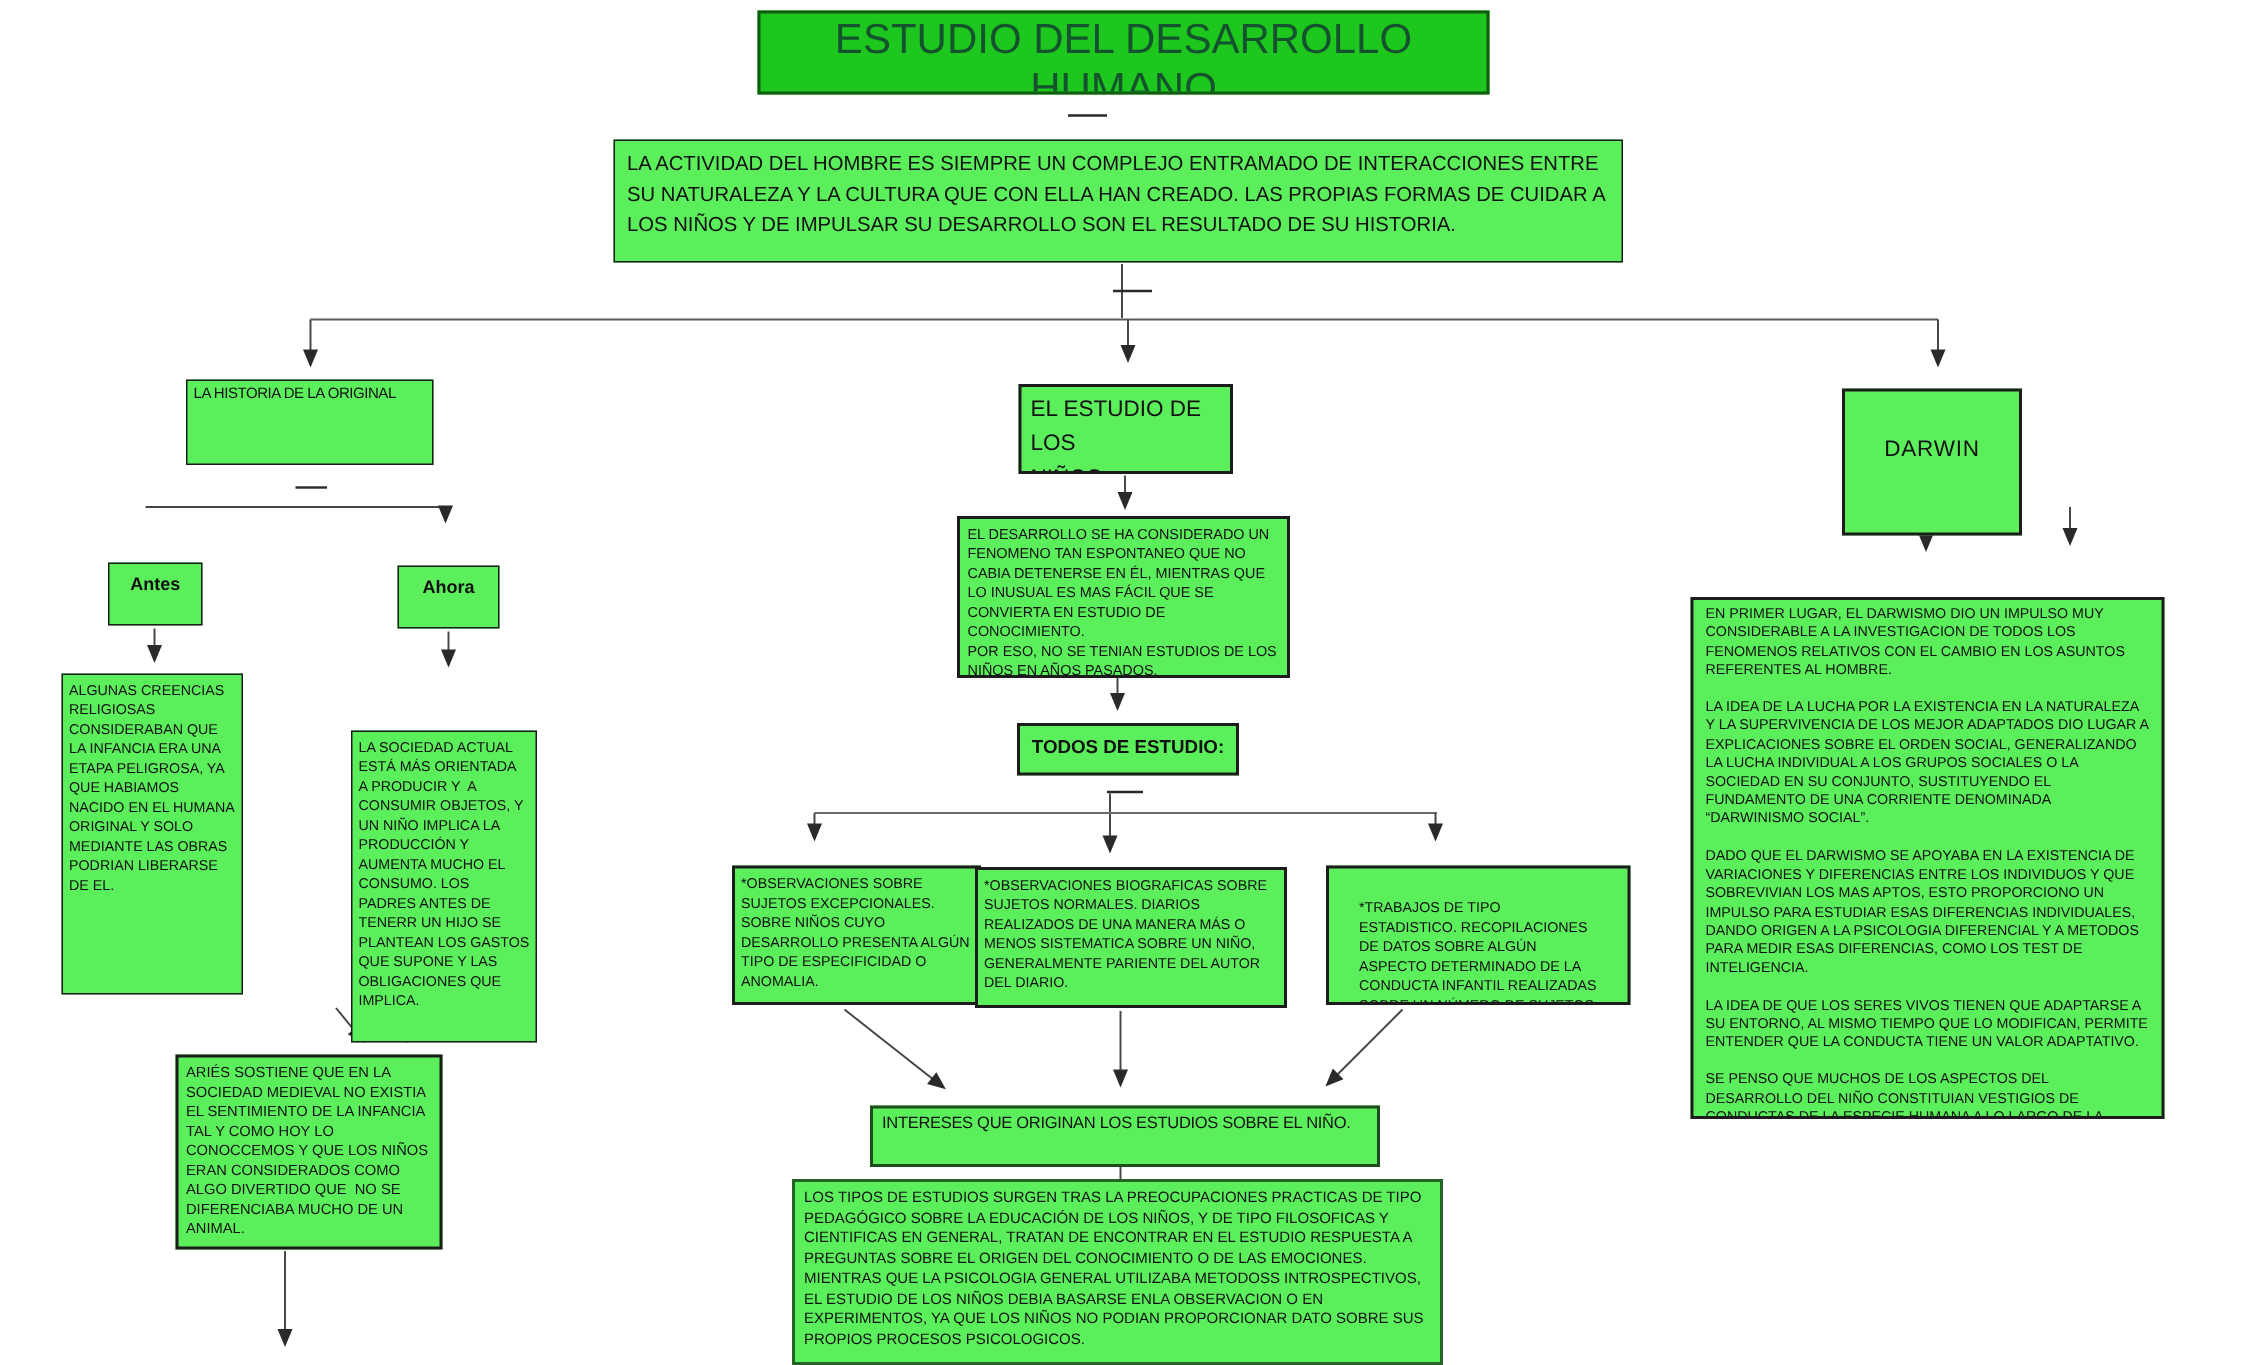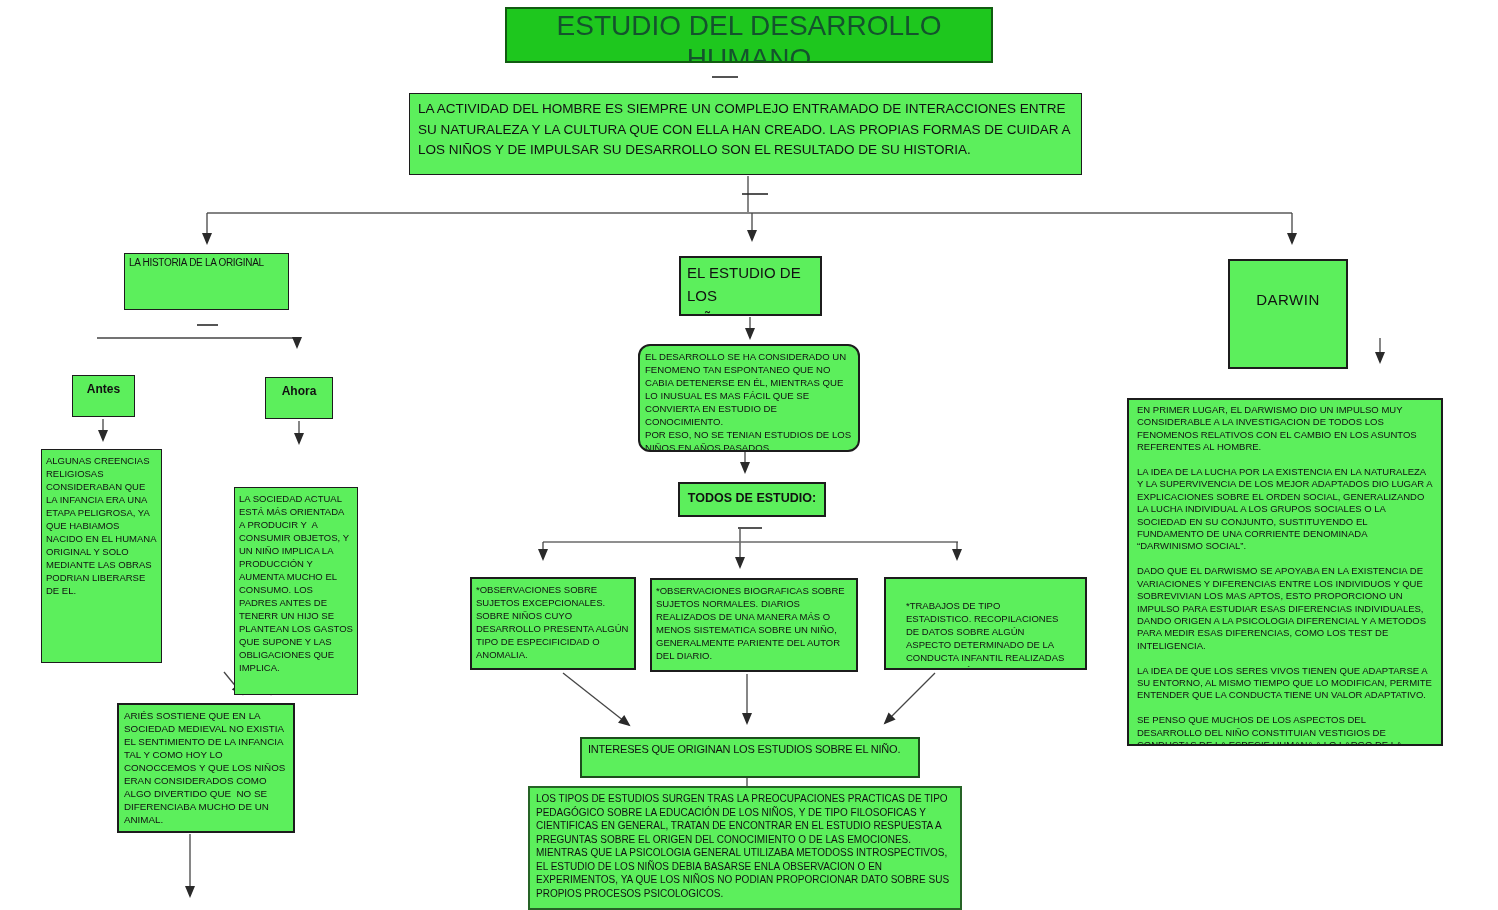--- a/index.html
+++ b/index.html
@@ -17,28 +17,28 @@
     font-size:28px;line-height:33px;text-align:center;color:#14532d;
   }
   .intro-box{left:409px;top:93px;width:673px;height:82px;font-size:13.5px;line-height:20.5px;padding:5px 8px;}
   .historia-box{left:124px;top:253px;width:165px;height:57px;font-size:10px;letter-spacing:-0.3px;padding:3px 4px;white-space:nowrap;}
   .antes-box{left:72px;top:375px;width:63px;height:42px;font-size:12px;font-weight:600;text-align:center;padding-top:6px;}
   .ahora-box{left:265px;top:377px;width:68px;height:42px;font-size:12px;font-weight:600;text-align:center;padding-top:6px;}
   .algunas-box{left:41px;top:449px;width:121px;height:214px;font-size:9.5px;line-height:13px;padding:4px;}
   .sociedad-box{left:234px;top:455px;width:124px;height:208px;font-size:9.5px;line-height:13px;padding:4px;margin-top:32px;}
   .aries-box{left:117px;top:703px;width:178px;height:130px;border-width:2px;font-size:9.8px;line-height:13px;padding:4px 5px;}
   .estudio-box{left:679px;top:256px;width:143px;height:60px;border-width:2px;font-size:15px;line-height:23px;padding:3px 6px;}
-  .desarrollo-box{left:638px;top:344px;width:222px;height:108px;border-width:2px;font-size:9.6px;line-height:13px;padding:4px 5px;border-radius:12px;}
+  .desarrollo-box{left:638px;top:344px;width:222px;height:108px;border-width:2px;font-size:9.6px;line-height:13px;padding:4px 5px;}
   .tipos-box{left:678px;top:482px;width:148px;height:35px;border-width:2px;font-size:12.5px;font-weight:bold;text-align:center;padding-top:7px;white-space:nowrap;}
-  .tipo1-box{left:470px;top:577px;width:166px;height:93px;border-width:2px;font-size:9.5px;line-height:13px;padding:4px;}
+  .tipo1-box{left:488px;top:577px;width:166px;height:93px;border-width:2px;font-size:9.5px;line-height:13px;padding:4px;}
   .tipo2-box{left:650px;top:578px;width:208px;height:94px;border-width:2px;font-size:9.5px;line-height:13px;padding:4px;}
   .tipo3-box{left:884px;top:577px;width:203px;height:93px;border-width:2px;font-size:9.5px;line-height:13px;padding:20px;}
   .intereses-box{left:580px;top:737px;width:340px;height:41px;border:2px solid #1d4d1d;font-size:11px;letter-spacing:-0.2px;padding:4px 6px;white-space:nowrap;}
   .final-box{left:528px;top:786px;width:434px;height:124px;border:2px solid #266326;font-size:10px;line-height:13.5px;padding:4px 6px;}
-  .darwin-box{left:1228px;top:259px;width:120px;height:110px;border-width:2px;font-size:15px;letter-spacing:0.5px;text-align:center;padding-top:30px;}
+  .darwin-box{left:1228px;top:259px;width:120px;height:98px;border-width:2px;font-size:15px;letter-spacing:0.5px;text-align:center;padding-top:30px;}
   .darwintext-box{left:1127px;top:398px;width:316px;height:348px;border-width:2px;font-size:9.5px;line-height:12.4px;padding:4px 8px;}
 </style>
 </head>
 <body>
 
 <div id="canvas">
 
   <svg id="connector-layer" viewBox="0 0 1498 910" xmlns="http://www.w3.org/2000/svg">
     <defs>
       <marker id="ah" orient="auto" markerUnits="userSpaceOnUse" markerWidth="14" markerHeight="14" refX="11" refY="6">

